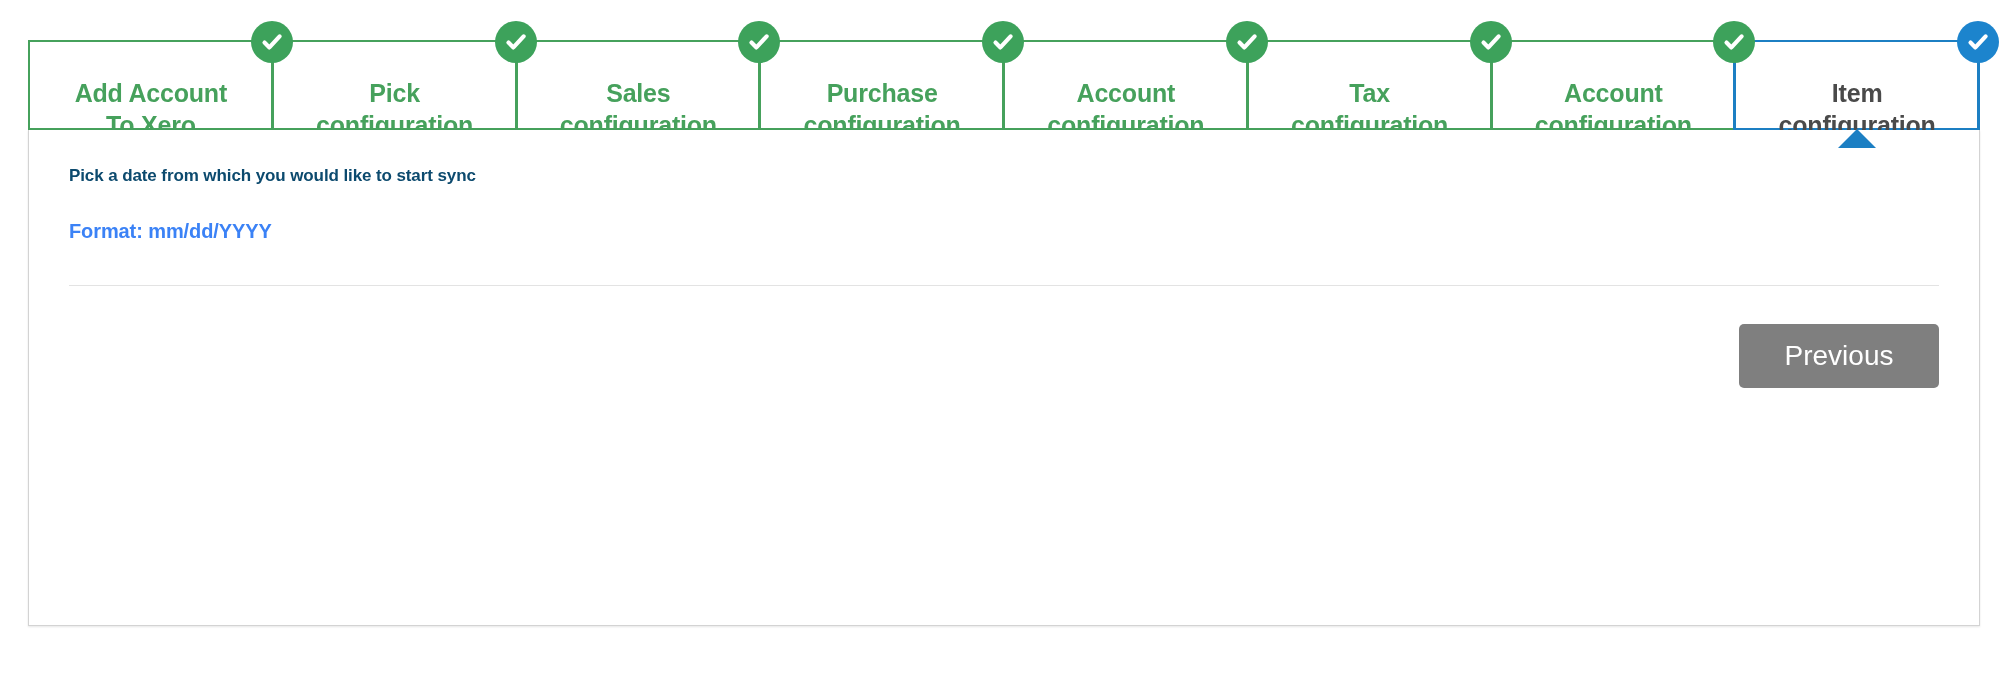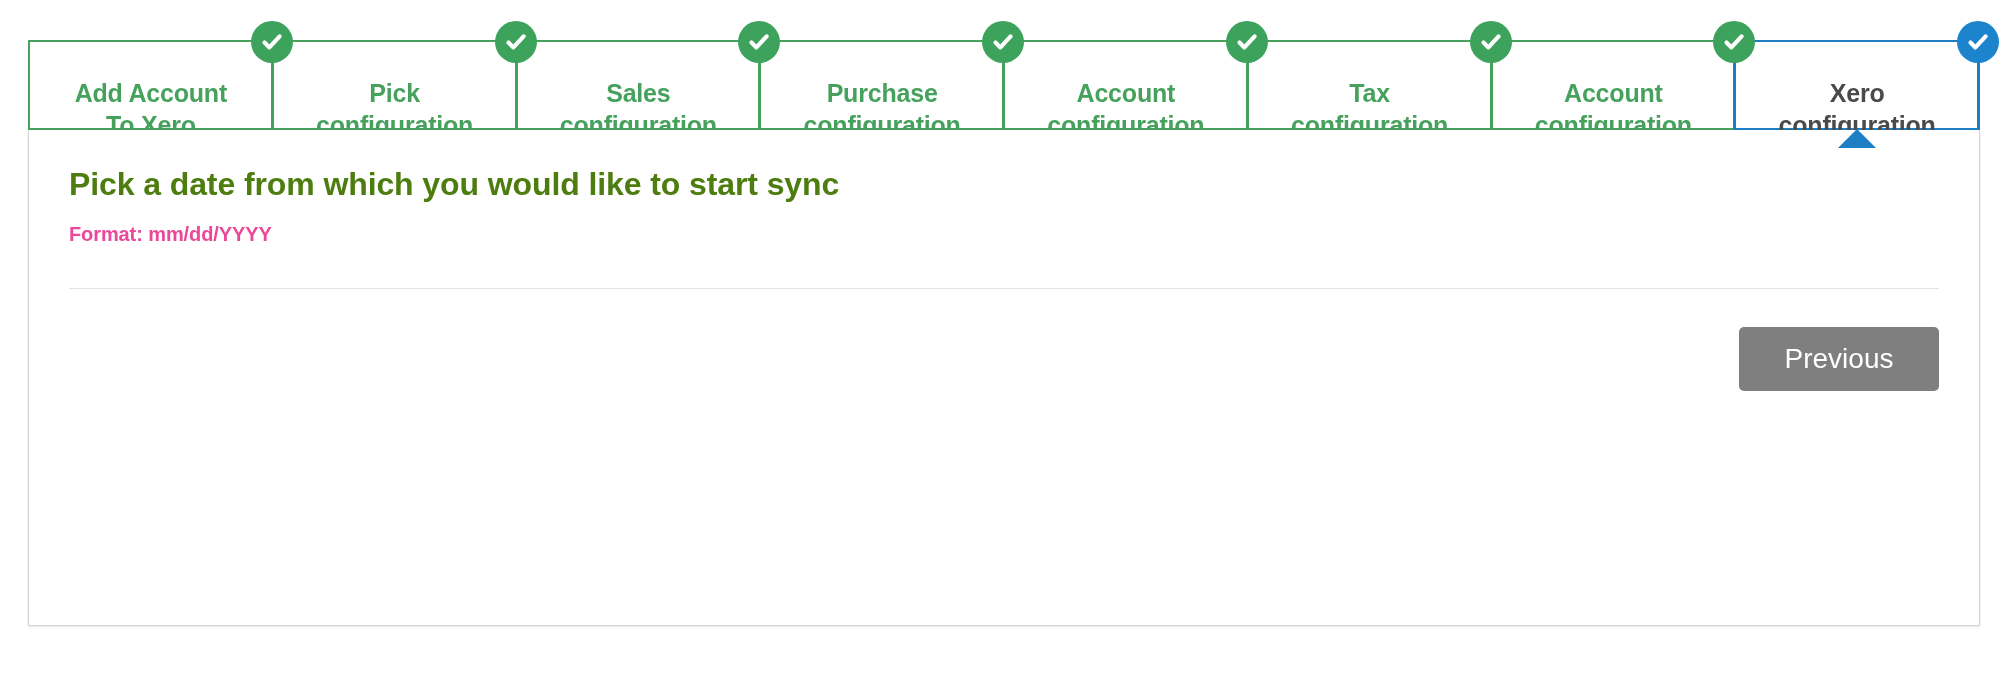--- a/index.html
+++ b/index.html
@@ -128,25 +128,25 @@
     border-top: none;
     background: #ffffff;
     box-shadow: 0 1px 2px rgba(0,0,0,0.10);
   }
 
   #content-inner {
     padding: 36px 40px 0 40px;
   }
 
   #date-question {
-    font-size: 32px;
+    font-size: 17px;
     font-weight: bold;
-    color: #4d7c0f;
+    color: #0c4a6e;
     letter-spacing: -0.1px;
-    margin: 0 0 20px 0;
+    margin: 0 0 34px 0;
   }
 
   #date-input {
     display: block;
     box-sizing: border-box;
     width: 715px;
     height: 64px;
     background: #eaebec;
     border: 1px solid #e0e1e2;
     border-radius: 2px;
@@ -154,21 +154,21 @@
     font-family: "Liberation Sans", "DejaVu Sans", sans-serif;
     font-size: 25px;
     color: #4b4b4b;
     outline: none;
   }
 
   #date-format-hint {
     margin: 18px 0 0 0;
     font-size: 20px;
     font-weight: bold;
-    color: #ec4899;
+    color: #3b82f6;
     letter-spacing: -0.1px;
   }
 
   #footer-divider {
     margin: 42px 0 0 0;
     height: 1px;
     background: #e3e3e3;
     border: none;
   }
 
@@ -280,21 +280,21 @@
 configuration</span>
       <span class="step-divider"></span>
       <span class="step-marker">
         <svg width="24" height="24" viewBox="0 0 24 24" aria-hidden="true">
             <path d="M4.5 12.6 L9.4 17.4 L19.6 6.4" fill="none" stroke="#ffffff" stroke-width="4.2" stroke-linecap="round" stroke-linejoin="round"></path>
           </svg>
       </span>
     </div>
 
     <div class="step active">
-      <span class="step-label">Xero
+      <span class="step-label">Item
 configuration</span>
       <span class="step-divider" style="background:#1c7fc3;"></span>
       <span class="step-marker blue">
         <svg width="24" height="24" viewBox="0 0 24 24" aria-hidden="true">
             <path d="M4.5 12.6 L9.4 17.4 L19.6 6.4" fill="none" stroke="#ffffff" stroke-width="4.2" stroke-linecap="round" stroke-linejoin="round"></path>
           </svg>
       </span>
       <span class="active-arrow"></span>
     </div>
 

